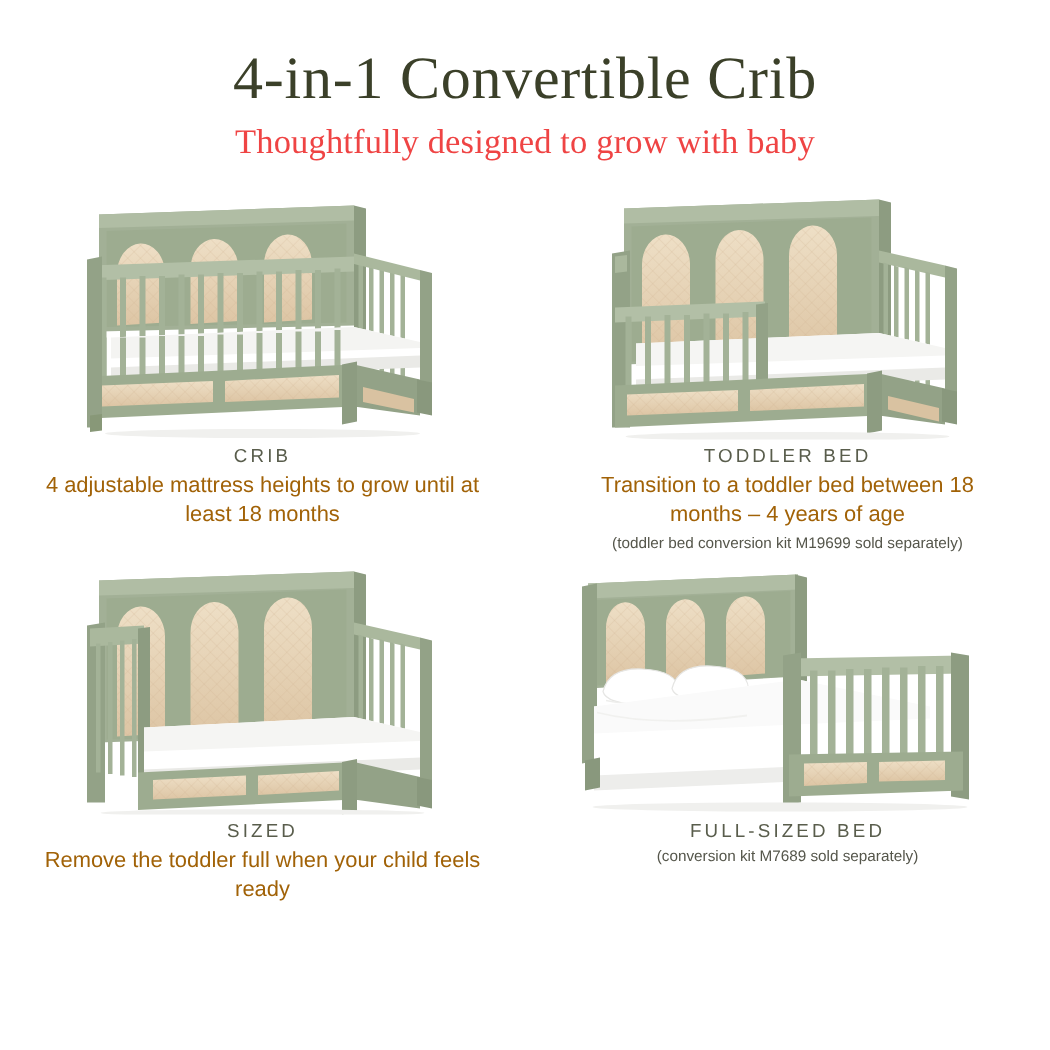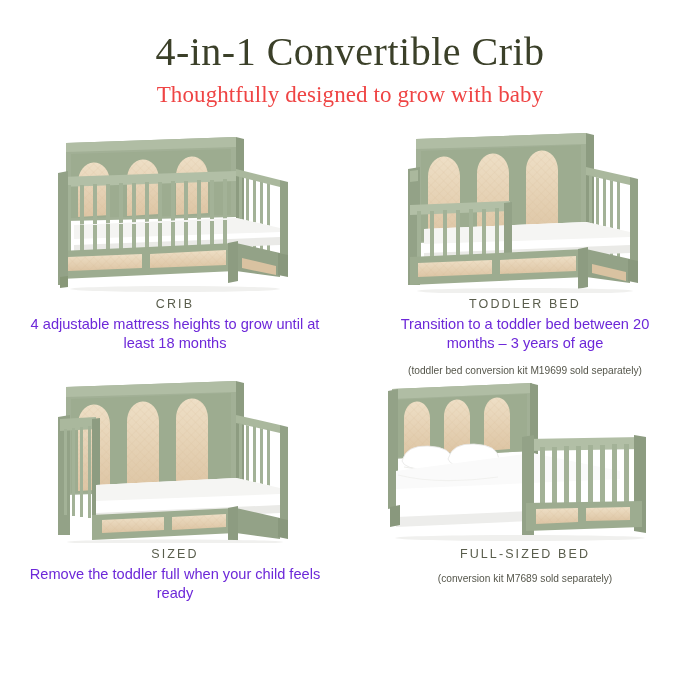--- a/index.html
+++ b/index.html
@@ -52,29 +52,29 @@
   .cap-label {
     font-size: 12.5px;
     letter-spacing: 2.1px;
     color: #595d4c;
     font-weight: 400;
     margin-bottom: 4px;
   }
 
   .cap-desc {
     font-size: 14.6px;
-    color: #6d28d9;
+    color: #a16207;
     line-height: 1.33;
     font-weight: 400;
   }
 
   .cap-note {
     font-size: 10.2px;
     color: #55564b;
-    margin-top: 11px;
+    margin-top: 3px;
     line-height: 1.3;
   }
 
   svg { display: block; }
 </style>
 </head>
 <body>
 
 <div class="page">
 
@@ -247,21 +247,21 @@
             <polygon points="212,139 246,147 246,156 212,148" fill="#d9c2a1"></polygon>
           </g>
 
           <polygon points="198,124 208,122 208,162 198,164" fill="#8d9c81"></polygon>
           <polygon points="248,134 258,136 258,158 248,156" fill="#89987d"></polygon>
           <ellipse cx="145" cy="166" rx="108" ry="3" fill="#f0f0ee"></ellipse>
         </svg>
       </div>
       <div class="caption">
         <div class="cap-label">TODDLER BED</div>
-        <div class="cap-desc">Transition to a toddler bed between 20 months – 3 years of age</div>
+        <div class="cap-desc">Transition to a toddler bed between 18 months – 4 years of age</div>
         <div class="cap-note">(toddler bed conversion kit M19699 sold separately)</div>
       </div>
     </div>
 
     <div class="cell">
       <div class="art">
         <svg viewBox="0 0 290 168" width="290" height="168">
           <g>
             <polygon points="36,12 206,6 206,114 36,120" fill="#a2b096"></polygon>
             <polygon points="36,12 206,6 206,17 36,22" fill="#b0bda4"></polygon>

